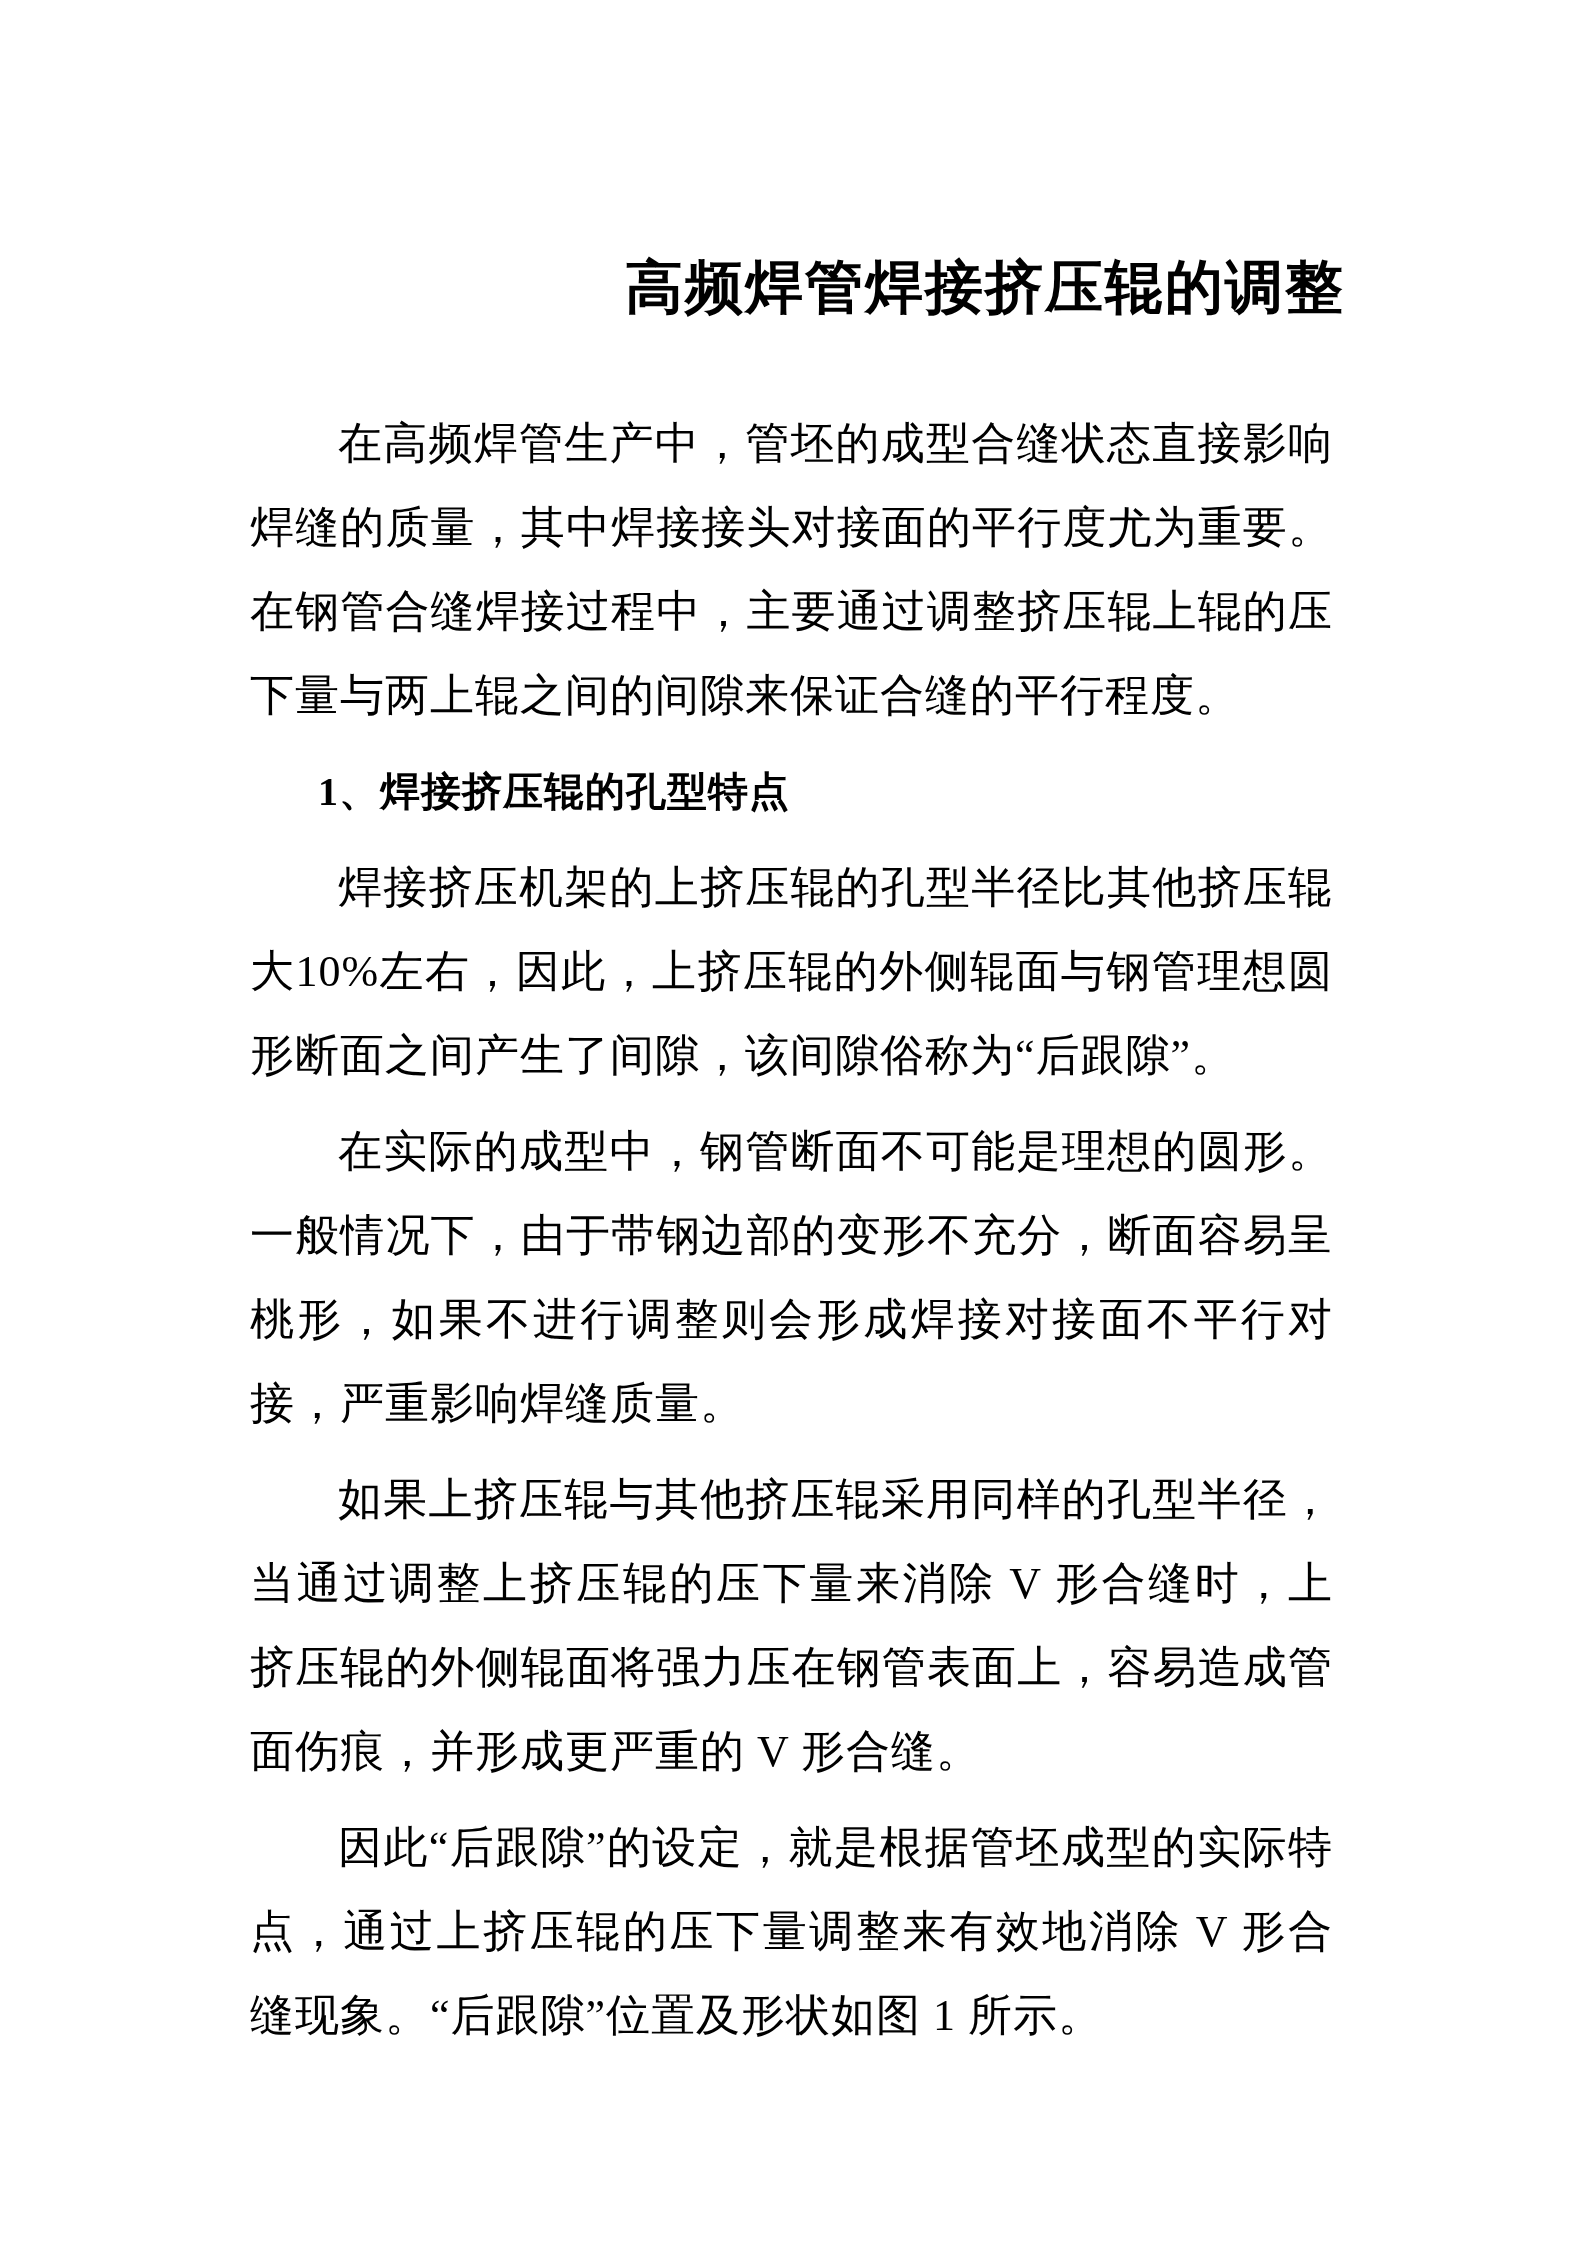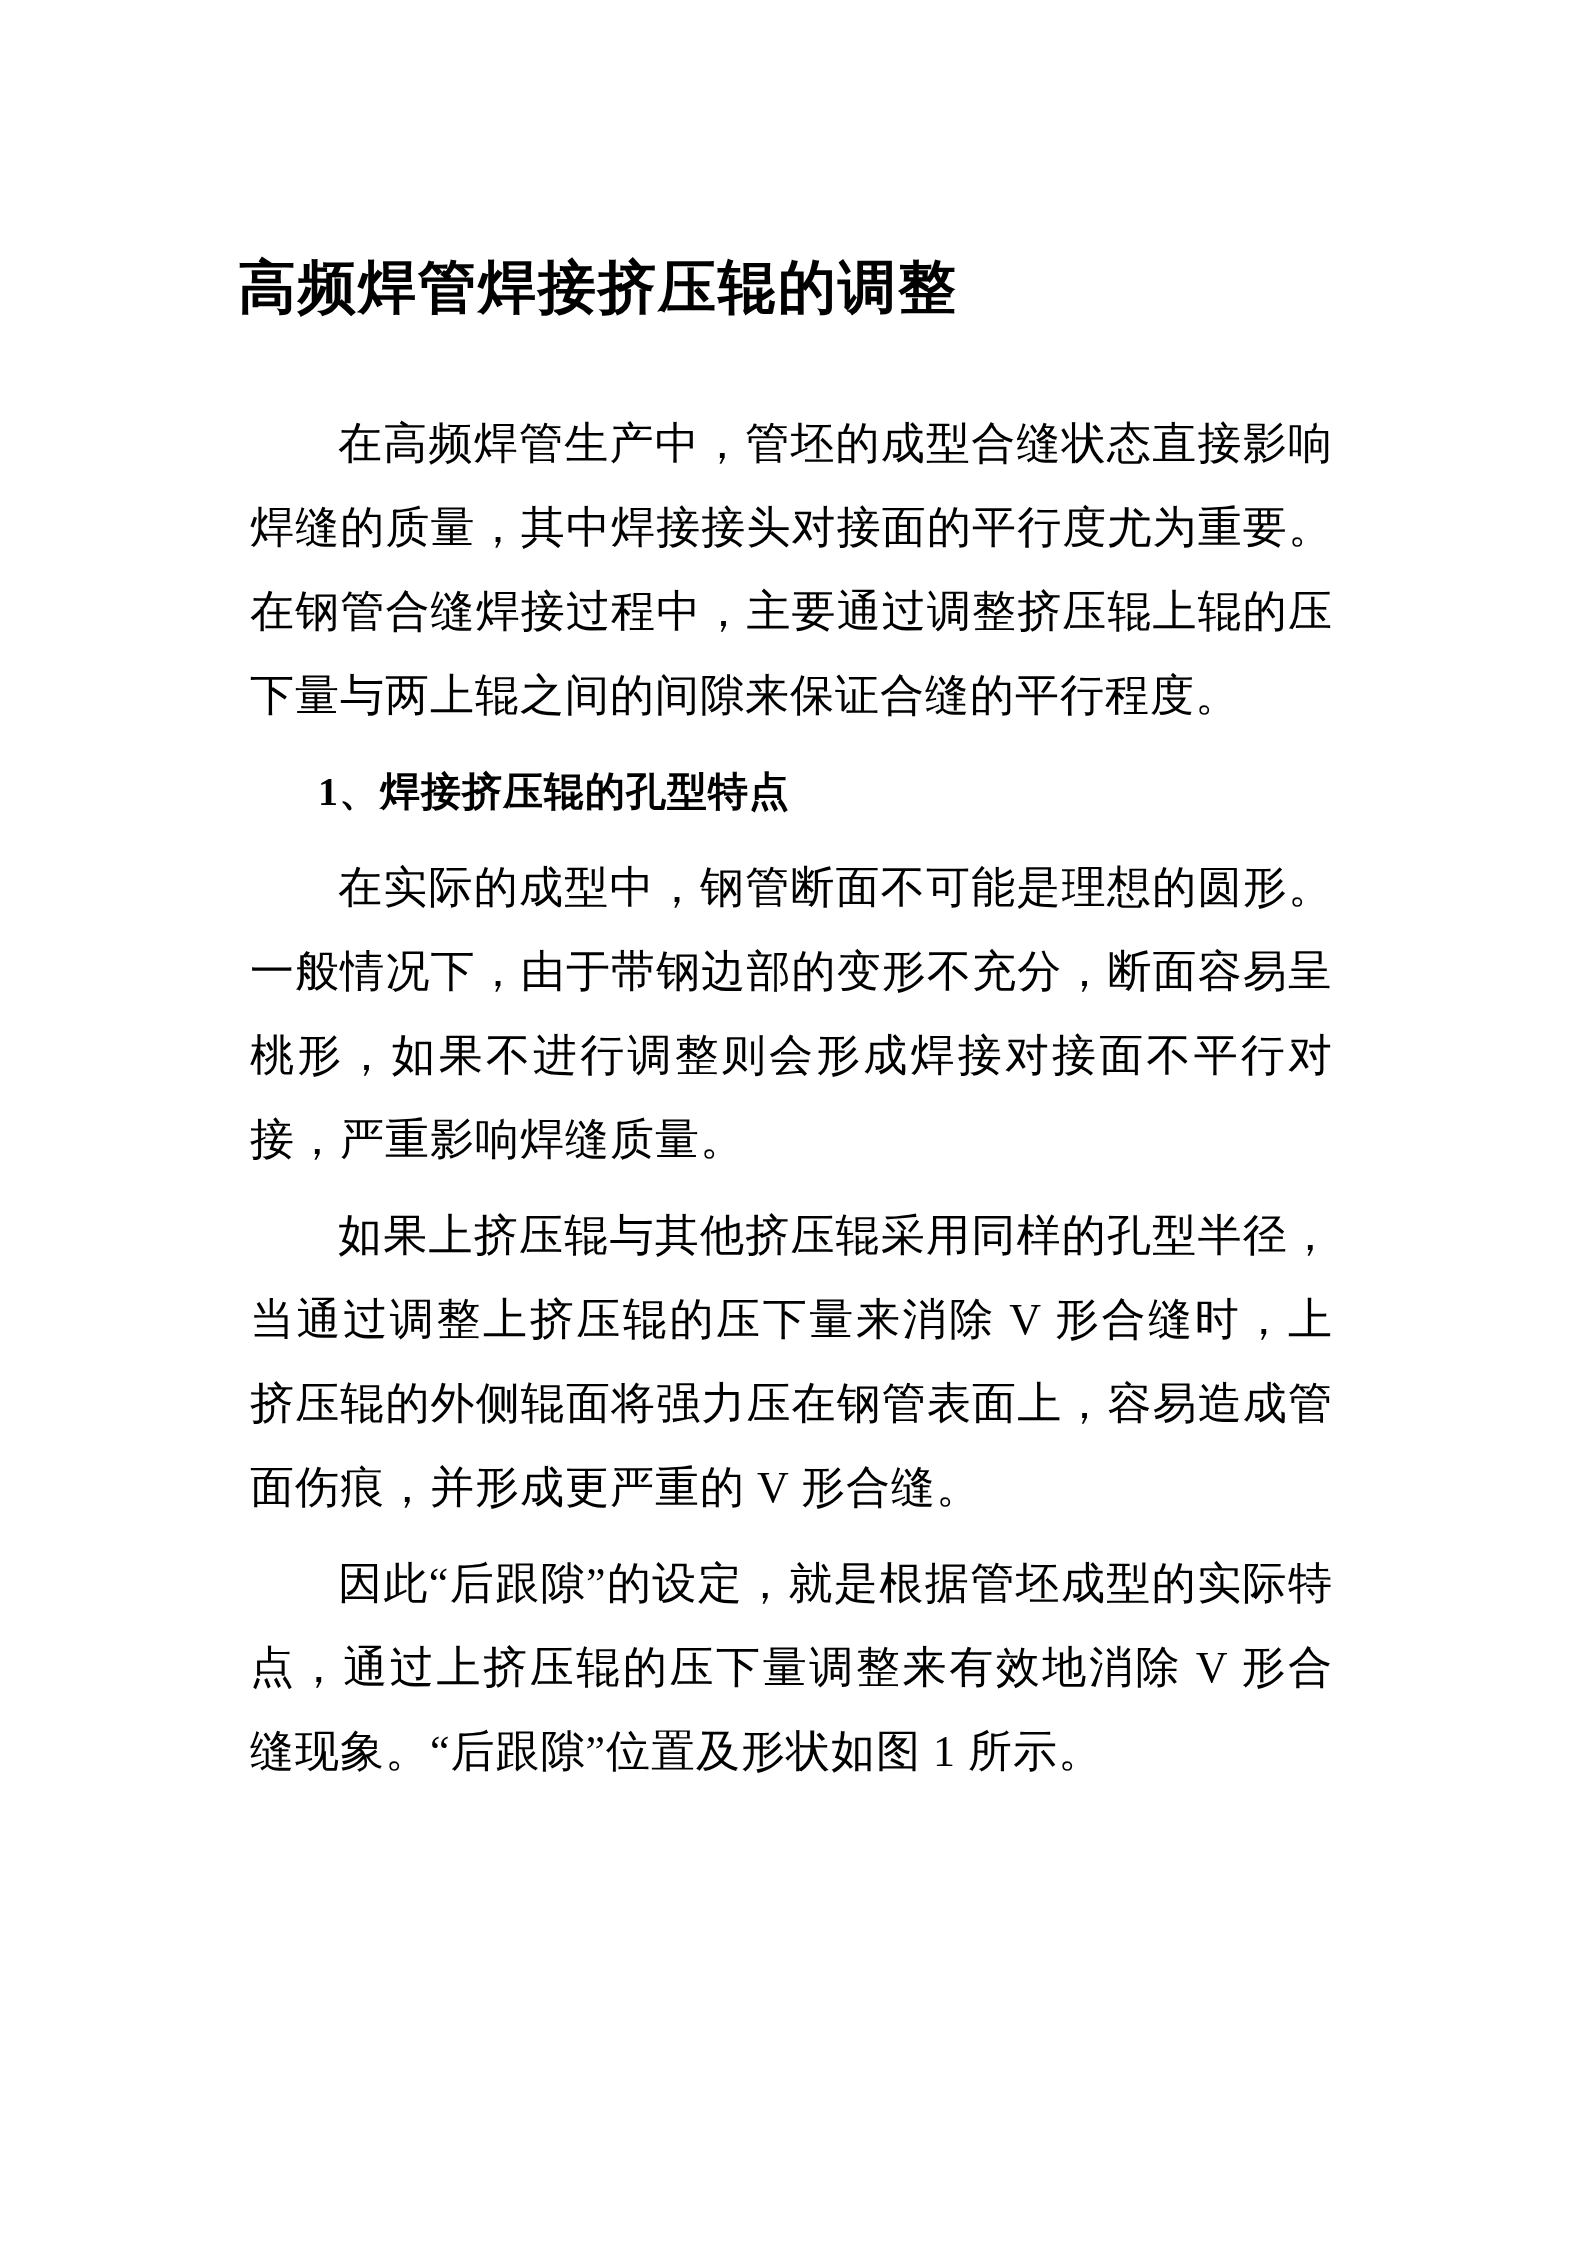--- a/index.html
+++ b/index.html
@@ -12,21 +12,21 @@
     width: 1587px;
     height: 2245px;
     background: #ffffff;
     box-sizing: border-box;
     padding: 252px 242px 0 238px;
     font-family: "Liberation Serif", "DejaVu Serif", serif;
     color: #000000;
     overflow: hidden;
   }
   .doc-title {
-    text-align: left;
+    text-align: right;
     font-size: 58px;
     font-weight: bold;
     line-height: 72px;
     margin: 0 0 78px 0;
     letter-spacing: 2px;
   }
   .body-text {
     font-size: 44px;
     line-height: 84px;
     text-align: justify;
@@ -46,19 +46,20 @@
 </head>
 <body>
 
 <div class="page">
   <h1 class="doc-title">高频焊管焊接挤压辊的调整</h1>
 
   <p class="body-text">在高频焊管生产中，管坯的成型合缝状态直接影响焊缝的质量，其中焊接接头对接面的平行度尤为重要。在钢管合缝焊接过程中，主要通过调整挤压辊上辊的压下量与两上辊之间的间隙来保证合缝的平行程度。</p>
 
   <p class="section-heading">1、焊接挤压辊的孔型特点</p>
 
+  <p class="body-text">焊接挤压机架的上挤压辊的孔型半径比其他挤压辊大10%左右，因此，上挤压辊的外侧辊面与钢管理想圆形断面之间产生了间隙，该间隙俗称为“后跟隙”。</p>
 
   <p class="body-text">在实际的成型中，钢管断面不可能是理想的圆形。一般情况下，由于带钢边部的变形不充分，断面容易呈桃形，如果不进行调整则会形成焊接对接面不平行对接，严重影响焊缝质量。</p>
 
   <p class="body-text">如果上挤压辊与其他挤压辊采用同样的孔型半径，当通过调整上挤压辊的压下量来消除 V 形合缝时，上挤压辊的外侧辊面将强力压在钢管表面上，容易造成管面伤痕，并形成更严重的 V 形合缝。</p>
 
   <p class="body-text">因此“后跟隙”的设定，就是根据管坯成型的实际特点，通过上挤压辊的压下量调整来有效地消除 V 形合缝现象。“后跟隙”位置及形状如图 1 所示。</p>
 </div>
 
 </body></html>

